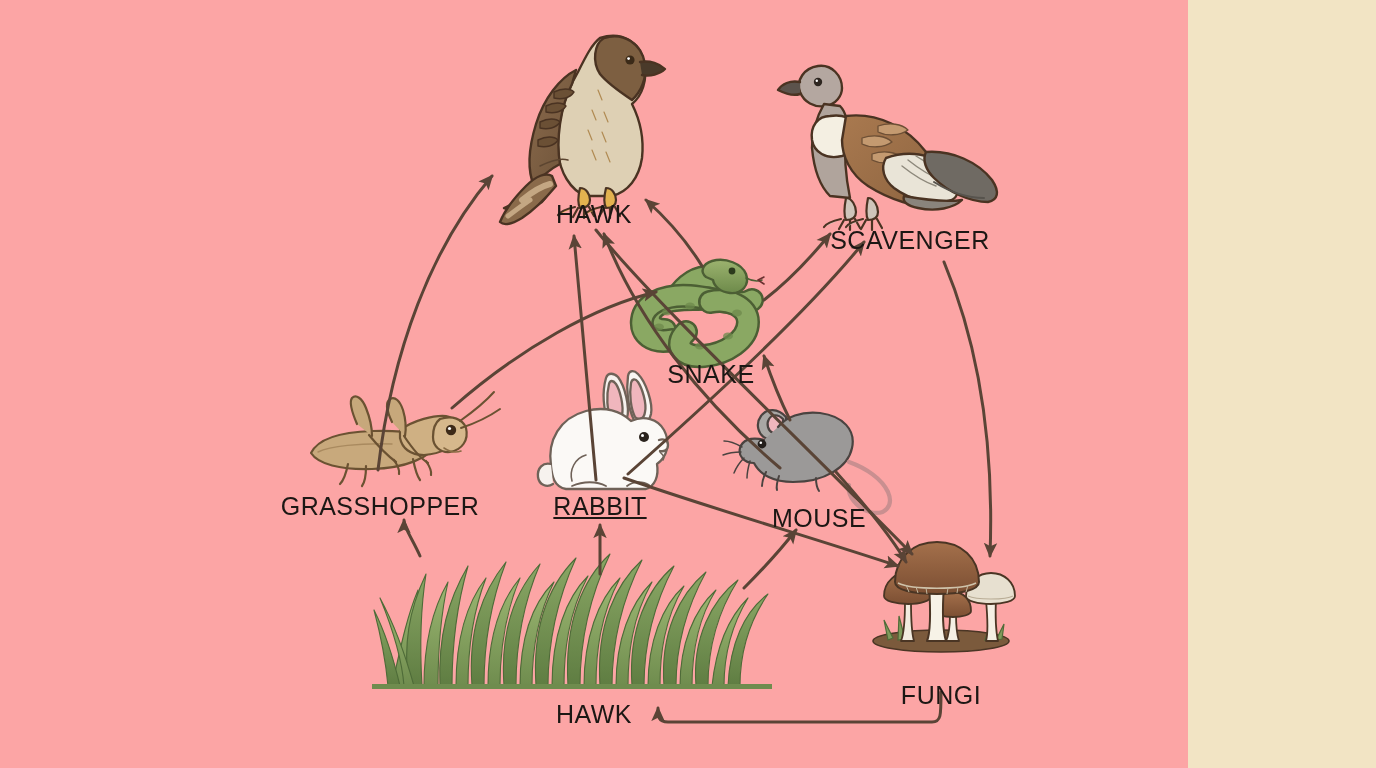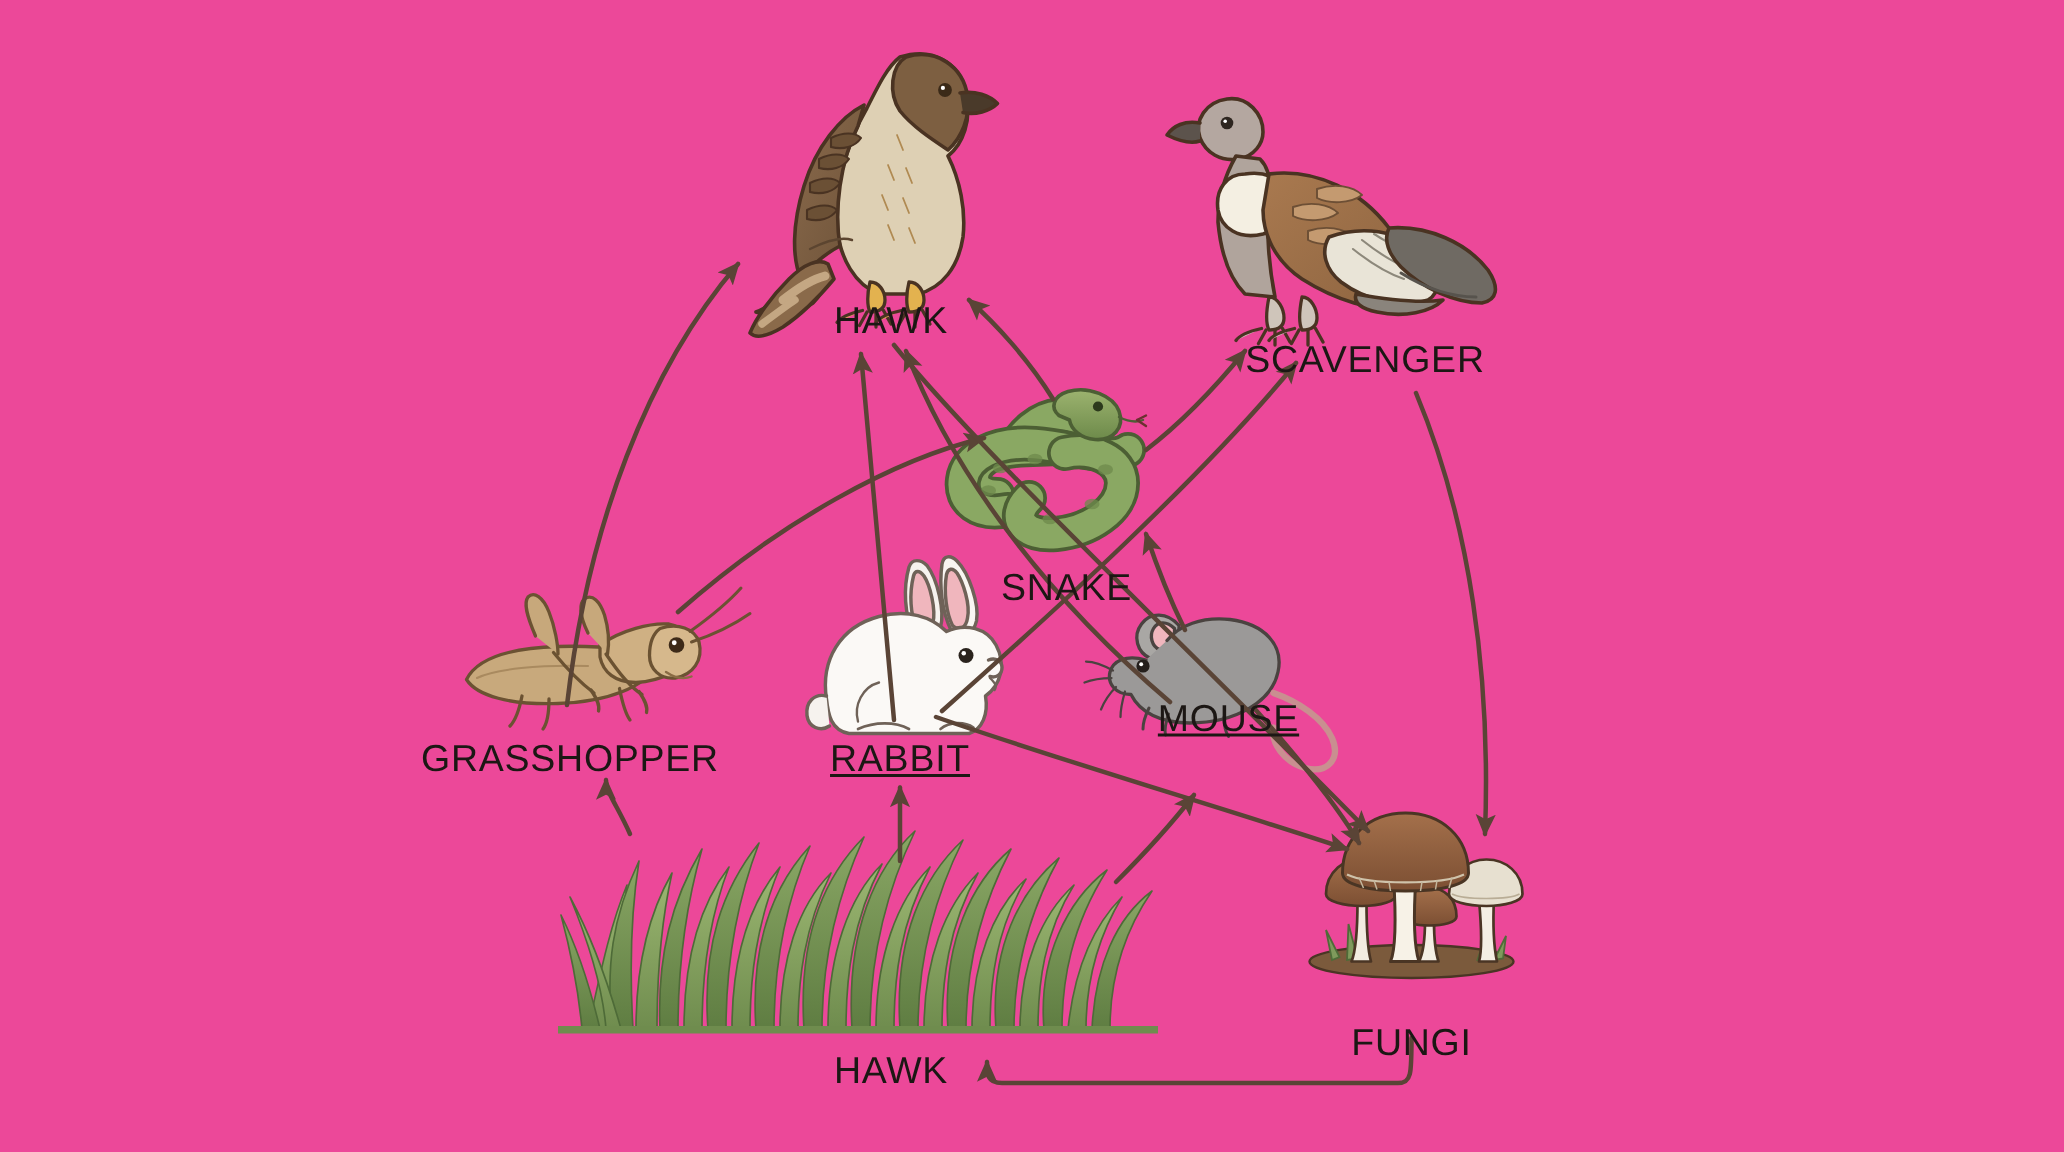--- a/index.html
+++ b/index.html
@@ -2,23 +2,23 @@
 <html><head>
 <meta charset="utf-8">
 <style>
   html, body {
     margin: 0;
     padding: 0;
     background: #f2e4c4;
   }
   #stage {
     position: relative;
-    width: 1376px;
+    width: 1188px;
     height: 768px;
-    background: #ec4899;
+    background: #fca5a5;
     overflow: hidden;
     font-family: "Liberation Sans", sans-serif;
   }
   #websvg {
     position: absolute;
     left: 0; top: 0;
     width: 1376px;
     height: 768px;
   }
   .node-label {
@@ -306,20 +306,20 @@
       <path d="M764,300 C790,280 812,256 830,234"></path>
       <path d="M596,230 C652,300 790,430 912,554"></path>
       <path d="M944,262 C980,348 994,450 990,556"></path>
       <path d="M624,478 C710,508 820,540 898,566"></path>
       <path d="M941,692 C941,716 941,722 932,722 L668,722 C658,722 658,716 658,708"></path>
     </g>
   </svg>
 
   <div class="node-label" style="left:594px; top:200px;">HAWK</div>
   <div class="node-label" style="left:884px; top:226px;margin-left:26px;">SCAVENGER</div>
-  <div class="node-label" style="left:711px; top:378px;">SNAKE</div>
+  <div class="node-label" style="left:711px; top:360px;">SNAKE</div>
   <div class="node-label" style="left:380px; top:492px;">GRASSHOPPER</div>
   <div class="node-label" style="left:600px; top:492px;text-decoration:underline;">RABBIT</div>
-  <div class="node-label" style="left:819px; top:465px;text-decoration:underline;">MOUSE</div>
+  <div class="node-label" style="left:819px; top:504px;">MOUSE</div>
   <div class="node-label" style="left:941px; top:681px;">FUNGI</div>
   <div class="node-label" style="left:594px; top:700px;">HAWK</div>
 
 </div>
 
 </body></html>

